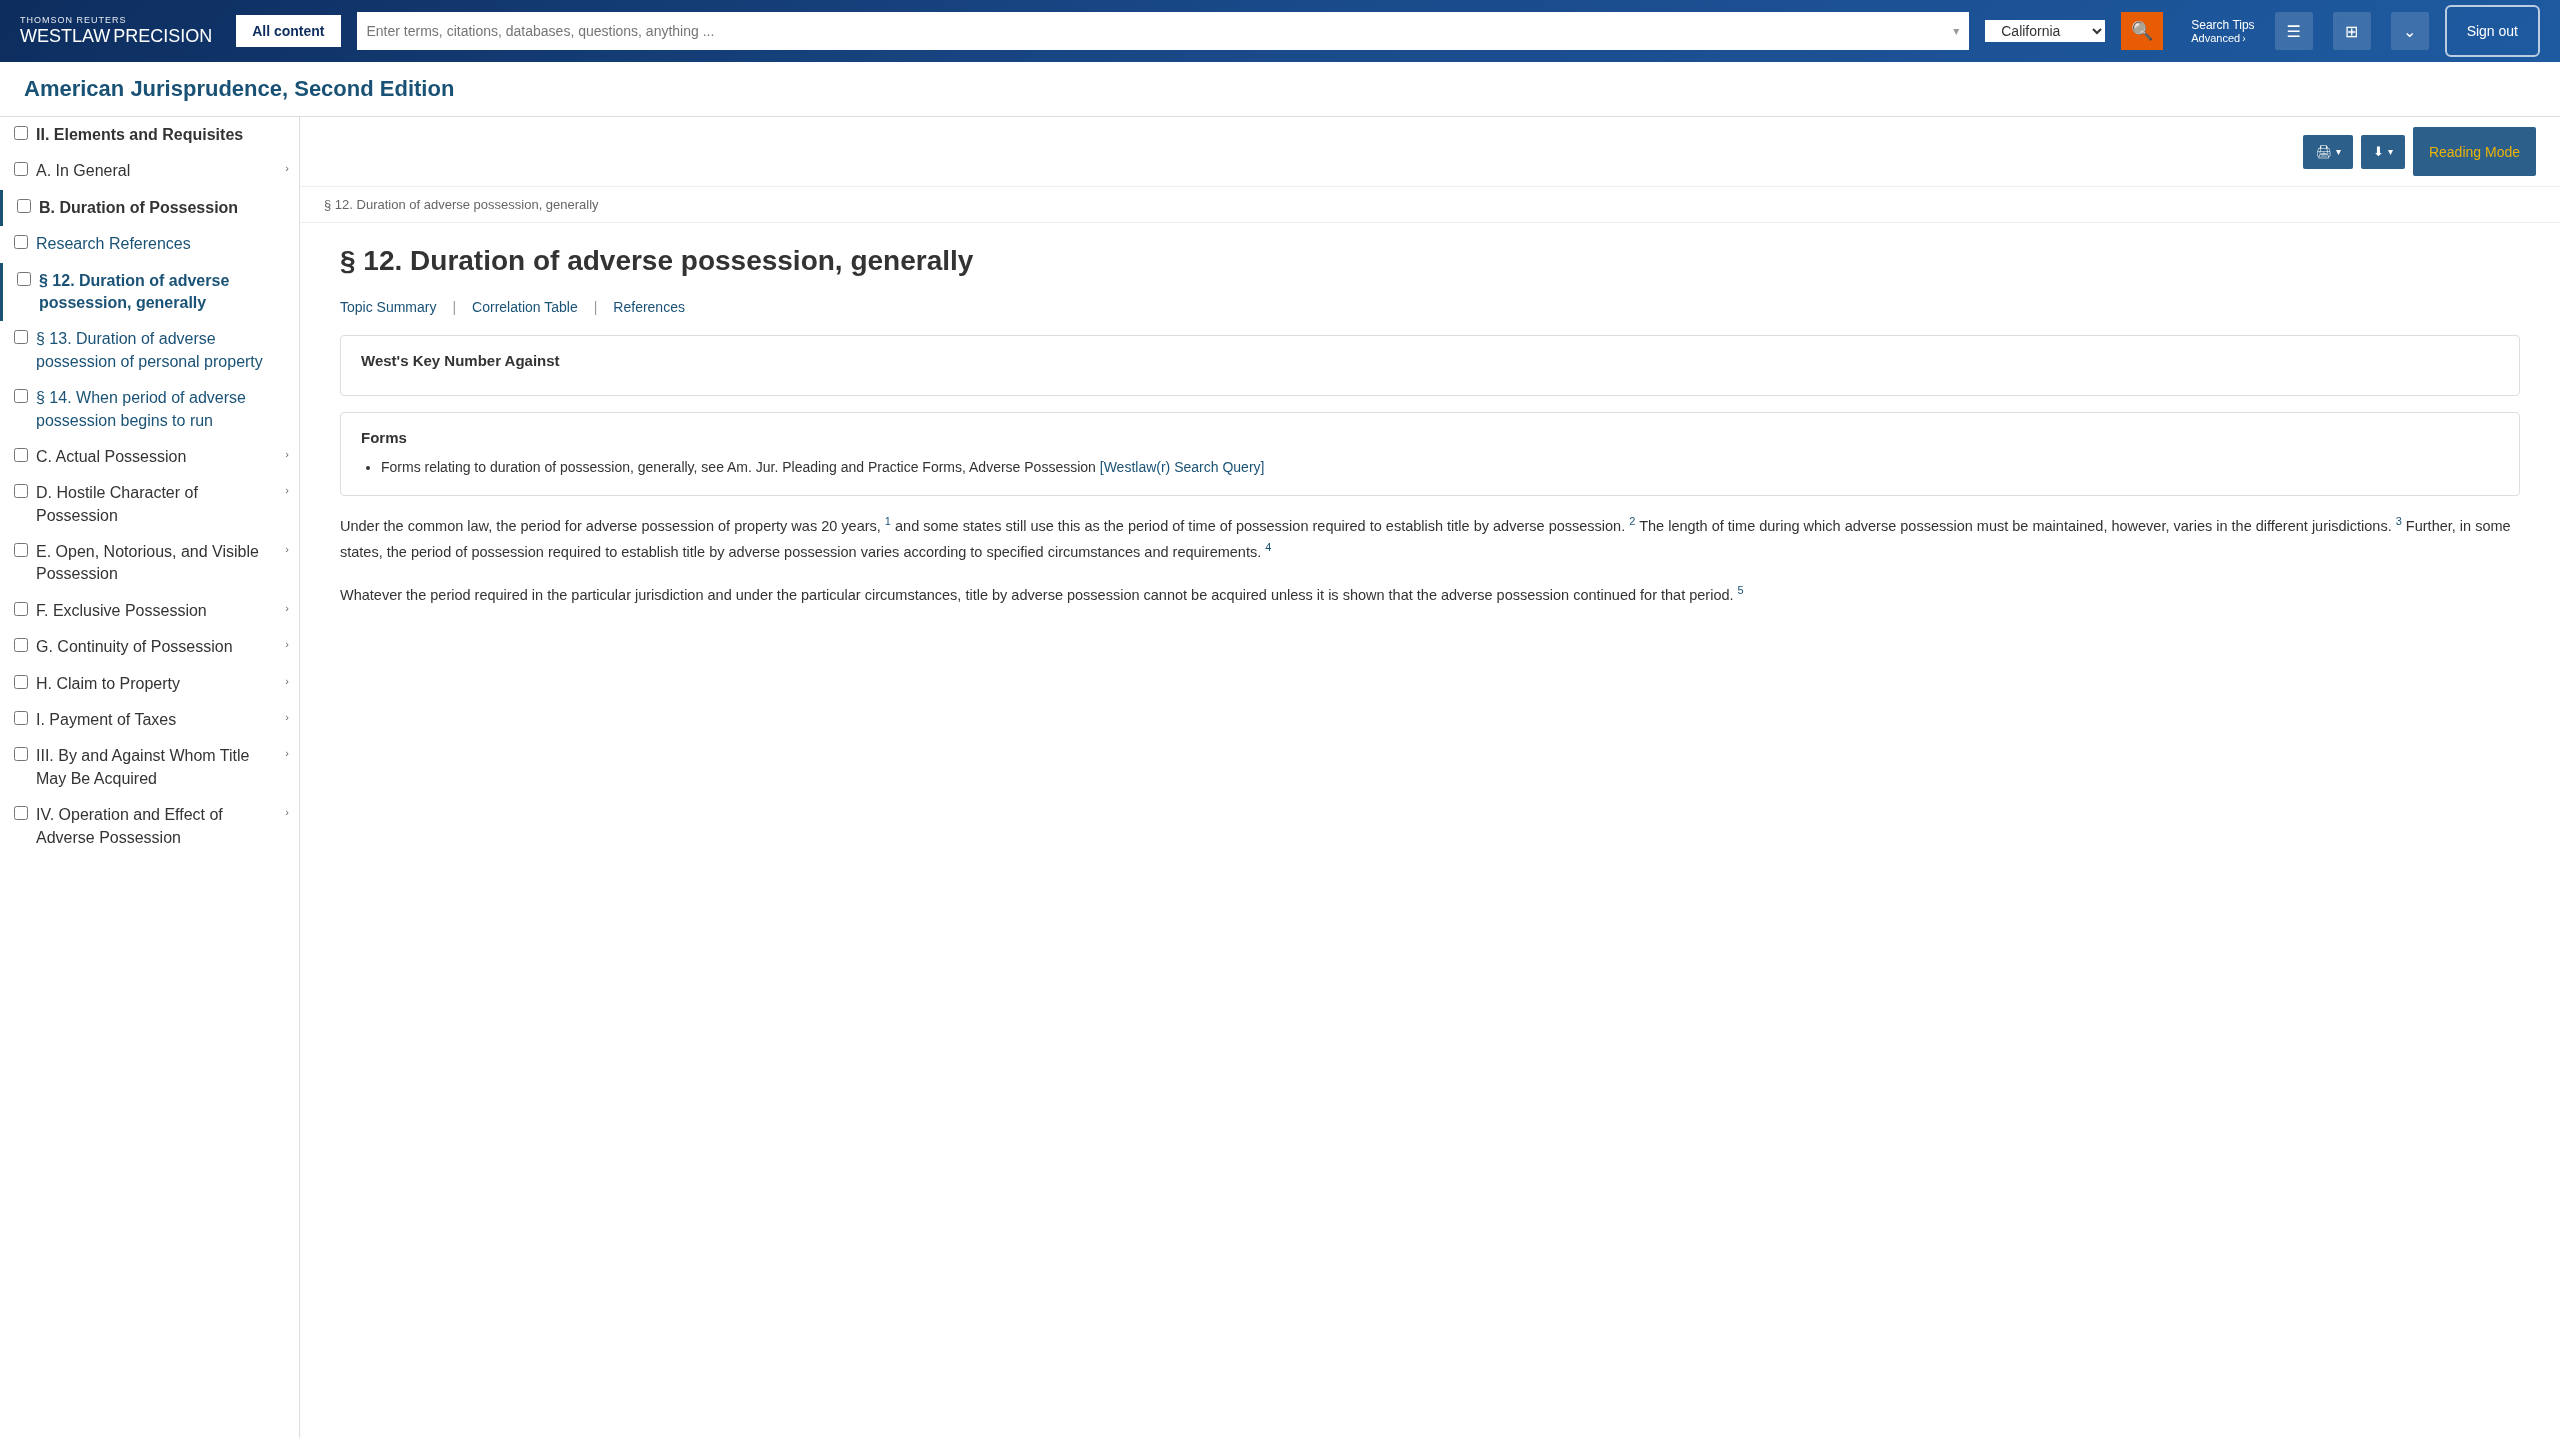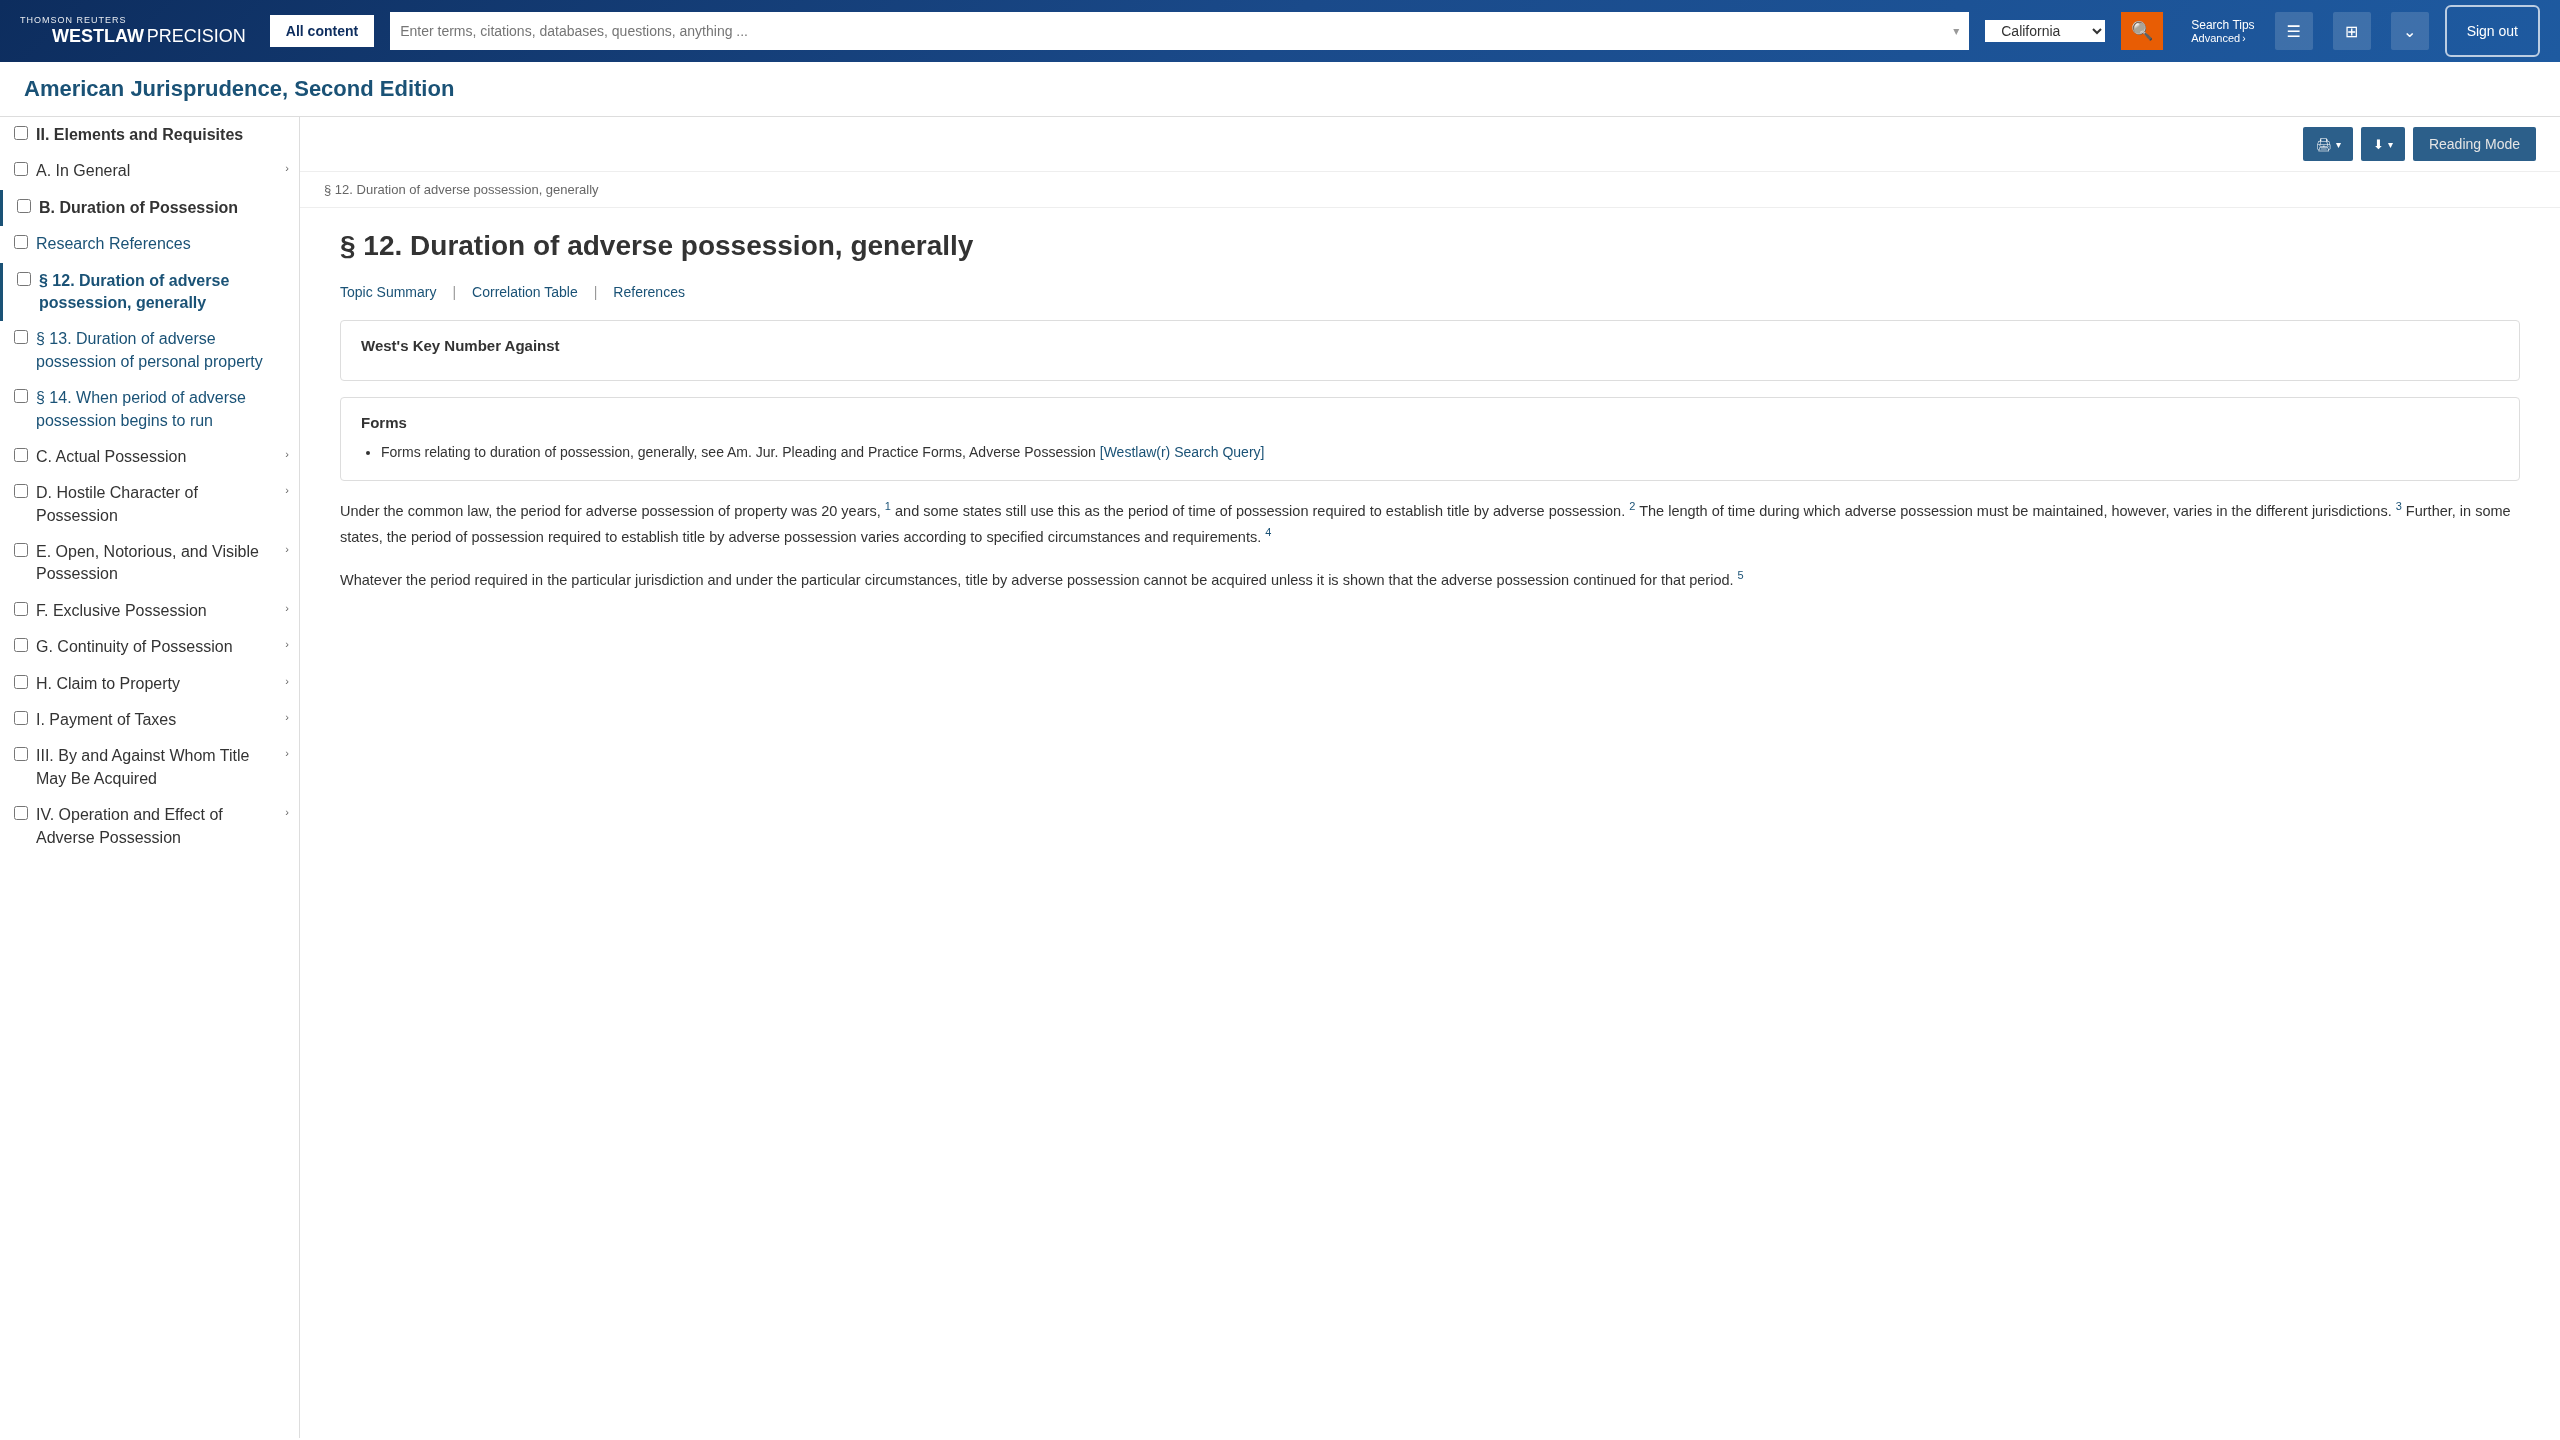--- a/index.html
+++ b/index.html
@@ -207,26 +207,26 @@
       display: flex;
       align-items: center;
       gap: 4px;
       height: 34px;
       border-radius: 2px;
     }
     .toolbar-btn .chevron-small { font-size: 10px; }
 
     .reading-mode-btn {
       background: #2c5f8a;
-      color: #e5e5e5;
+      color: #eab308;
       border: none;
       padding: 6px 16px;
       cursor: pointer;
       font-size: 14px;
-      height: 34px;
+      height: 49px;
       border-radius: 2px;
       font-weight: 500;
     }
 
     
     .breadcrumb {
       padding: 10px 24px;
       font-size: 13px;
       color: #666;
       border-bottom: 1px solid #eee;
@@ -322,21 +322,21 @@
     .content-area::-webkit-scrollbar-track { background: #f1f1f1; }
     .content-area::-webkit-scrollbar-thumb { background: #bbb; border-radius: 3px; }
   </style>
 </head>
 <body>
 
 <header class="header">
   <div class="logo-area">
     <span class="thomson">THOMSON REUTERS</span>
     <span>
-      <span style="font-weight:bold;font-size:18px;margin-left:32px;">WESTLAW</span>
+      <span style="font-weight:normal;font-size:18px;">WESTLAW</span>
       <span style="font-weight:300;font-size:18px;">PRECISION</span>
     </span>
   </div>
 
   <button class="all-content-btn">All content</button>
 
   <div class="search-bar">
     <input type="text" placeholder="Enter terms, citations, databases, questions, anything ..." style="">
     <span class="chevron">▾</span>
   </div>

